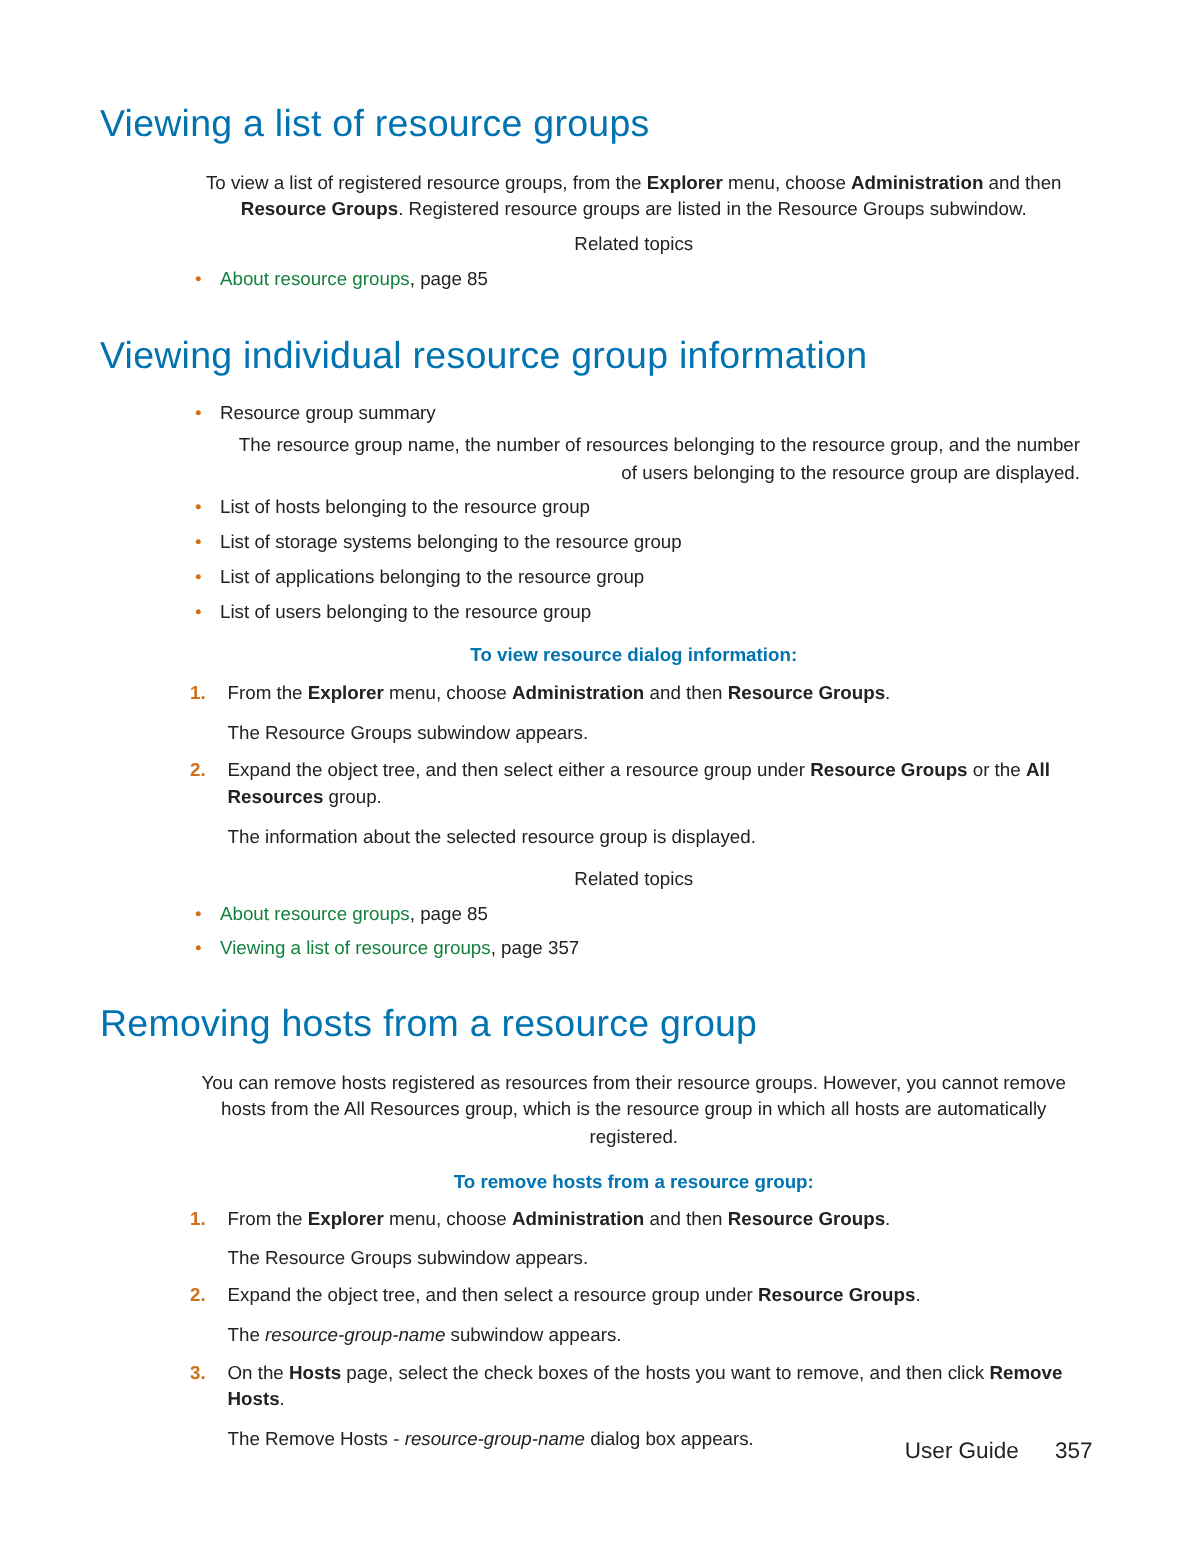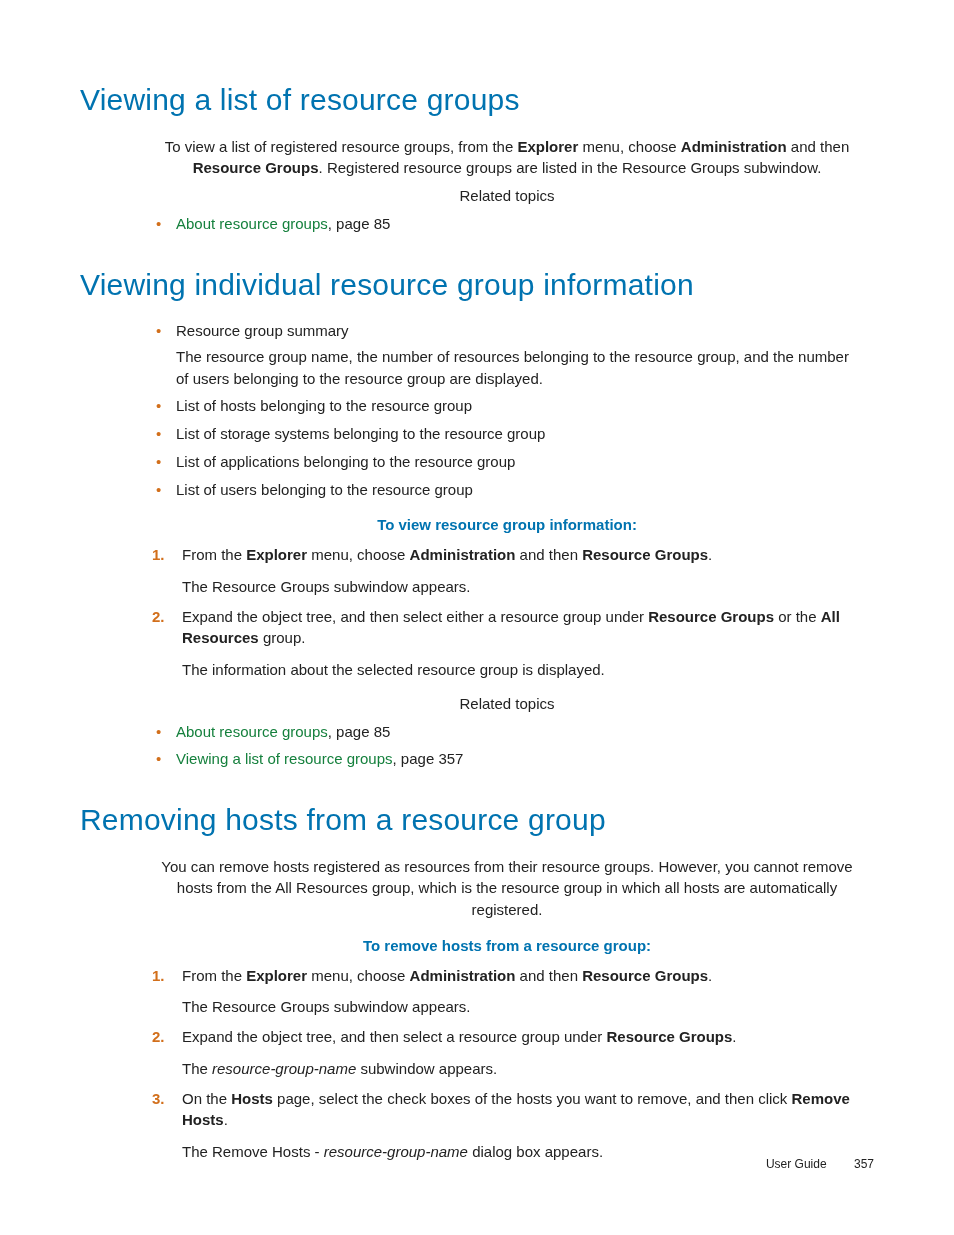--- a/index.html
+++ b/index.html
@@ -50,20 +50,21 @@
     content: "•";
     color: #d26f1b;
     position: absolute;
     left: 6px;
     top: 0;
     font-size: 15px;
   }
   .li-sub {
     margin-top: 4px;
     display: block;
+    text-align: right;
   }
   a.link {
     color: #15803d;
     text-decoration: none;
     cursor: pointer;
   }
   ol.steps {
     list-style: none;
     padding: 0;
     margin: 6px 0 12px 0;
@@ -84,21 +85,21 @@
     top: 0;
   }
   .step-sub {
     display: block;
     margin-top: 10px;
   }
   .footer {
     position: fixed;
     bottom: 62px;
     right: 80px;
-    font-size: 12px;
+    font-size: 18px;
     color: #222;
   }
   .footer .pn { margin-left: 24px; }
   .section { margin-bottom: 28px; }
   em.var { font-style: italic; }
 </style>
 </head>
 <body>
 
 <div class="section">
@@ -120,21 +121,21 @@
     <ul class="bullets">
       <li>
         <span>Resource group summary</span>
         <span class="li-sub">The resource group name, the number of resources belonging to the resource group, and the number of users belonging to the resource group are displayed.</span>
       </li>
       <li>List of hosts belonging to the resource group</li>
       <li>List of storage systems belonging to the resource group</li>
       <li>List of applications belonging to the resource group</li>
       <li>List of users belonging to the resource group</li>
     </ul>
-    <p class="subhead-blue">To view resource group information:</p>
+    <p class="subhead-blue">To view resource dialog information:</p>
     <ol class="steps">
       <li>
         <span>From the </span><strong>Explorer</strong><span> menu, choose </span><strong>Administration</strong><span> and then </span><strong>Resource Groups</strong><span>.</span>
         <span class="step-sub">The Resource Groups subwindow appears.</span>
       </li>
       <li>
         <span>Expand the object tree, and then select either a resource group under </span><strong>Resource Groups</strong><span> or the </span><strong>All Resources</strong><span> group.</span>
         <span class="step-sub">The information about the selected resource group is displayed.</span>
       </li>
     </ol>

